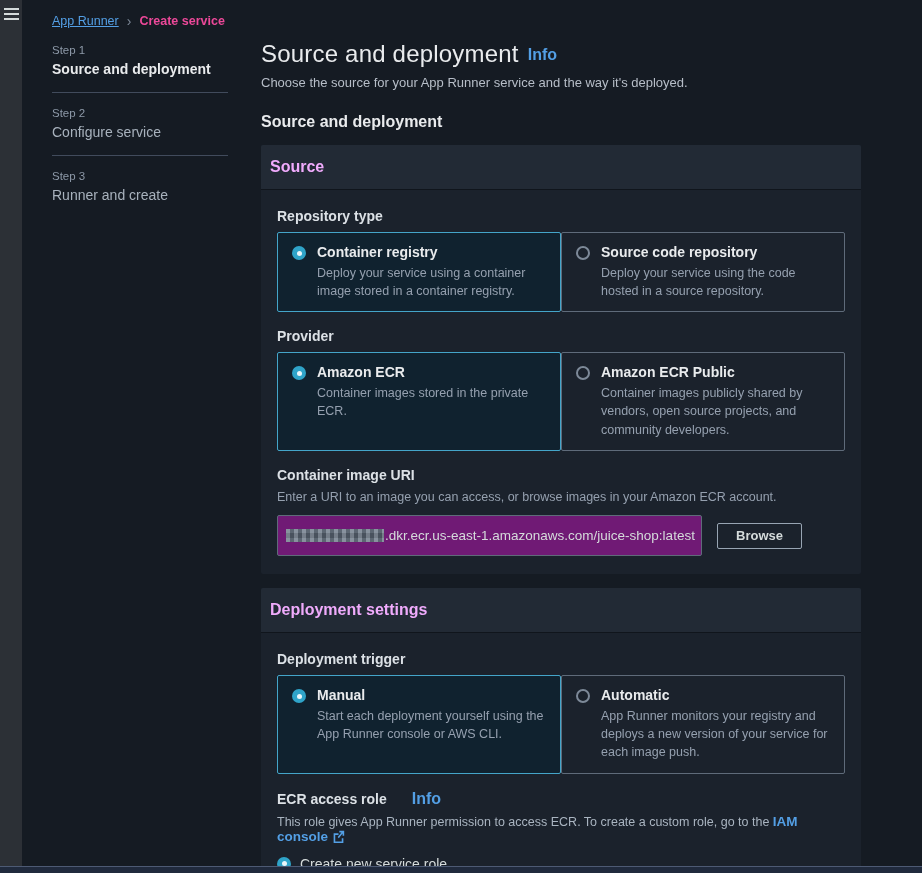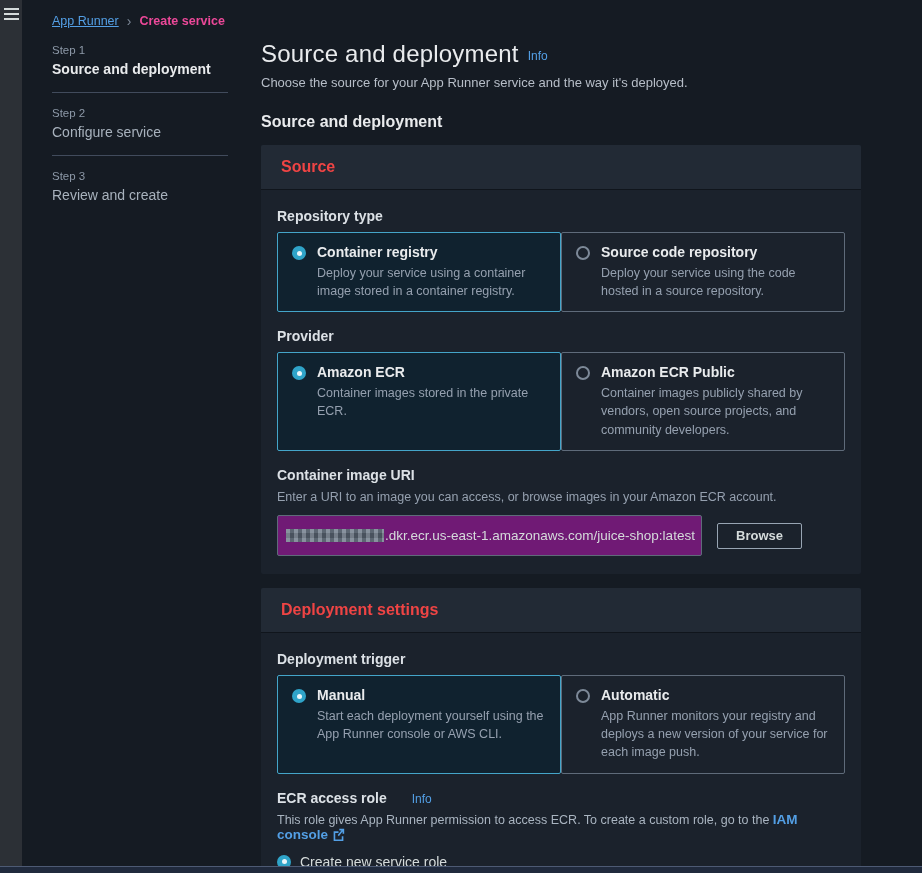--- a/index.html
+++ b/index.html
@@ -27,28 +27,28 @@
   
   .steps { position:absolute; left:52px; top:44px; width:176px; }
   .step-label { font-size:11.5px; color:#8d99a8; margin-bottom:5px; }
   .step-title { font-size:14px; color:#a8b2bd; }
   .step.active .step-title { color:#e9ebed; font-weight:bold; }
   .step-divider { border:none; border-top:1px solid #414b5c; margin:15px 0 14px 0; }
 
   
   .main { position:absolute; left:261px; top:40px; width:600px; }
   h1.page-title { font-size:24px; font-weight:500; color:#e9ebed; letter-spacing:0.2px; display:inline; }
-  .info-link { font-size:12px; font-weight:normal; color:#539fe5; margin-left:9px; cursor:pointer; vertical-align:2px; }
+  .info-link { font-size:16px; font-weight:bold; color:#539fe5; margin-left:9px; cursor:pointer; vertical-align:2px; }
   .page-desc { font-size:13px; color:#b7bec8; margin-top:7px; }
   h2.section-heading { font-size:16px; font-weight:bold; color:#e9ebed; margin-top:23px; }
 
   .card { background:#1b222c; border-radius:2px; margin-top:14px; }
   .card-header {
-    background:#222a35; padding:13px 20px; font-size:16px; font-weight:bold;
-    color:#ef4444; border-bottom:1px solid #10151c; border-radius:2px 2px 0 0;
+    background:#222a35; padding:13px 9px; font-size:16px; font-weight:bold;
+    color:#f0abfc; border-bottom:1px solid #10151c; border-radius:2px 2px 0 0;
   }
   .card-body { padding:18px 16px 18px 16px; }
 
   .field-label { font-size:14px; font-weight:600; color:#dce1e6; margin-bottom:8px; }
   .opt-grid { display:grid; grid-template-columns:1fr 1fr; margin-bottom:16px; }
   .opt-card {
     border:1px solid #5f6b7a; border-radius:2px; background:transparent;
     padding:11px 14px; display:flex; gap:11px; cursor:pointer; align-items:flex-start;
   }
   .opt-card.selected { border-color:#44a5c9; background:#10222f; }
@@ -118,21 +118,21 @@
     <div class="step-title">Source and deployment</div>
   </div>
   <hr class="step-divider">
   <div class="step">
     <div class="step-label">Step 2</div>
     <div class="step-title">Configure service</div>
   </div>
   <hr class="step-divider">
   <div class="step">
     <div class="step-label">Step 3</div>
-    <div class="step-title">Review and create</div>
+    <div class="step-title">Runner and create</div>
   </div>
 </aside>
 
 <main class="main">
   <div>
     <h1 class="page-title">Source and deployment</h1><span class="info-link">Info</span>
     <p class="page-desc">Choose the source for your App Runner service and the way it's deployed.</p>
   </div>
 
   <h2 class="section-heading">Source and deployment</h2>

